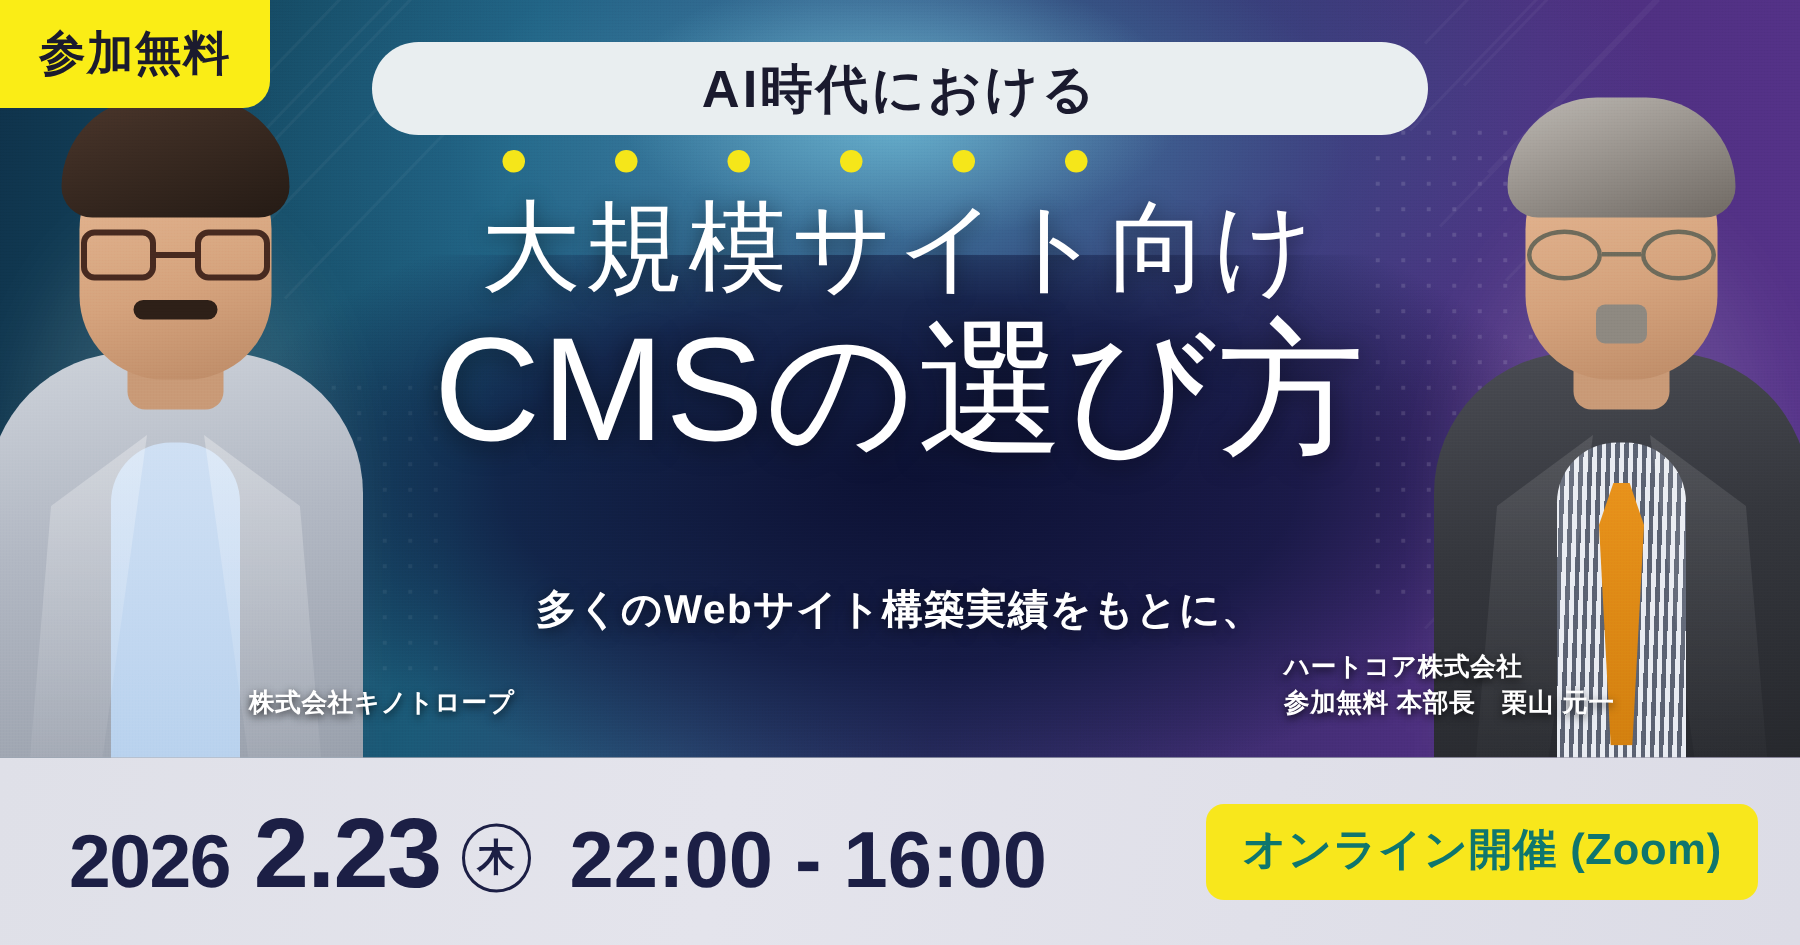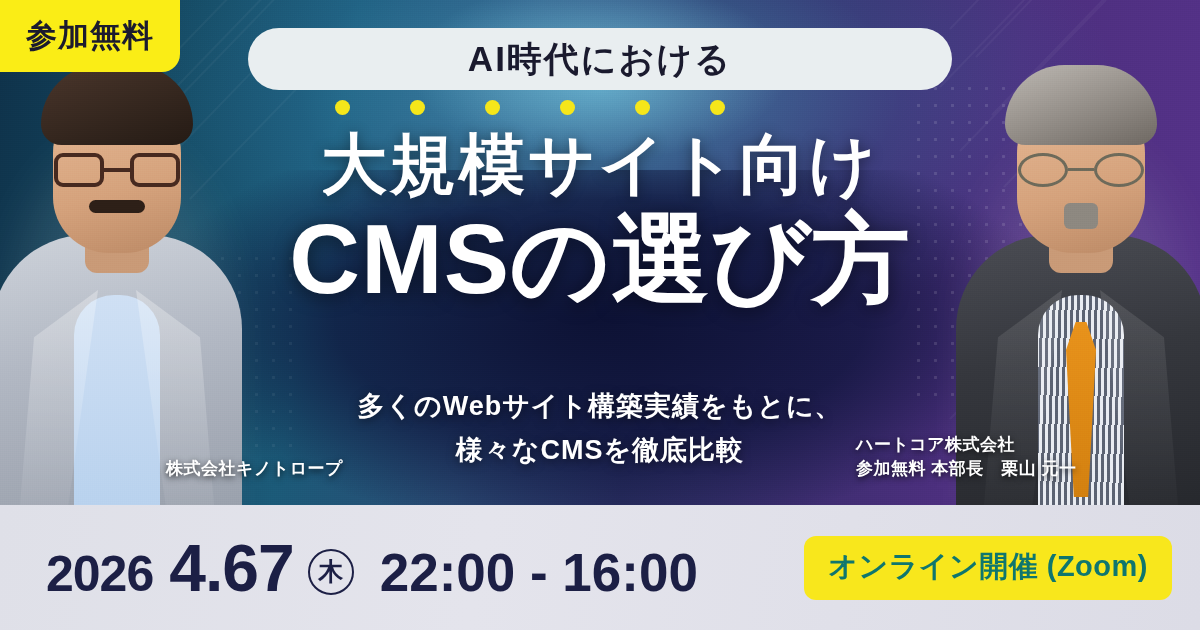--- a/index.html
+++ b/index.html
@@ -105,23 +105,23 @@
   }
   .pill span{ font-size:35px; font-weight:700; color:#1a1a2e; letter-spacing:2px; }
 
   
   .dots{ position:absolute; left:335px; top:100px; width:390px;
          display:flex; justify-content:space-between; }
   .dots i{ display:block; width:15px; height:15px; border-radius:50%; background:#f5e61a; }
 
   
   .headline{ position:absolute; left:0; right:0; top:128px; text-align:center; }
-  .h-line1{ font-size:66px; font-weight:700; color:#ffffff; letter-spacing:3px; line-height:1.1;
+  .h-line1{ font-size:66px; font-weight:400; color:#ffffff; letter-spacing:3px; line-height:1.1;
             text-shadow:0 2px 14px rgba(0,0,0,.45); }
-  .h-line2{ font-size:98px; font-weight:700; color:#ffffff; letter-spacing:1px; line-height:1.12;
+  .h-line2{ font-size:98px; font-weight:400; color:#ffffff; letter-spacing:1px; line-height:1.12;
             margin-top:4px; text-shadow:0 3px 18px rgba(0,0,0,.5); }
 
   
   .subtitle{ position:absolute; left:0; right:0; top:385px; text-align:center; }
   .subtitle div{ font-size:27px; font-weight:700; color:#ffffff; line-height:1.62;
                  letter-spacing:1px; text-shadow:0 2px 10px rgba(0,0,0,.5); }
 
   
   .speaker{ position:absolute; bottom:148px; color:#fff; font-weight:700; line-height:1.45;
             text-shadow:0 2px 6px rgba(0,0,0,.75); }
@@ -244,35 +244,34 @@
     <i></i>
   </div>
 
   <div class="headline">
     <div class="h-line1">大規模サイト向け</div>
     <div class="h-line2">CMSの選び方</div>
   </div>
 
   <div class="subtitle">
     <div>多くのWebサイト構築実績をもとに、</div>
-    <div>様々なCMSを徹底比較</div>
   </div>
 
   <div class="speaker left">
     <div class="org">株式会社キノトロープ</div>
   </div>
   <div class="speaker right">
     <div class="org">ハートコア株式会社</div>
     <div class="who">参加無料 本部長　栗山 元一</div>
   </div>
 
   <div class="footer">
     <div class="date-wrap">
       <span class="year">2026</span>
-      <span class="day">4.67</span>
+      <span class="day">2.23</span>
       <span class="dow">木</span>
       <span class="time">22:00 - 16:00</span>
     </div>
     <div class="online-badge">
       <span>オンライン開催 (Zoom)</span>
     </div>
   </div>
 
 </div>
 

